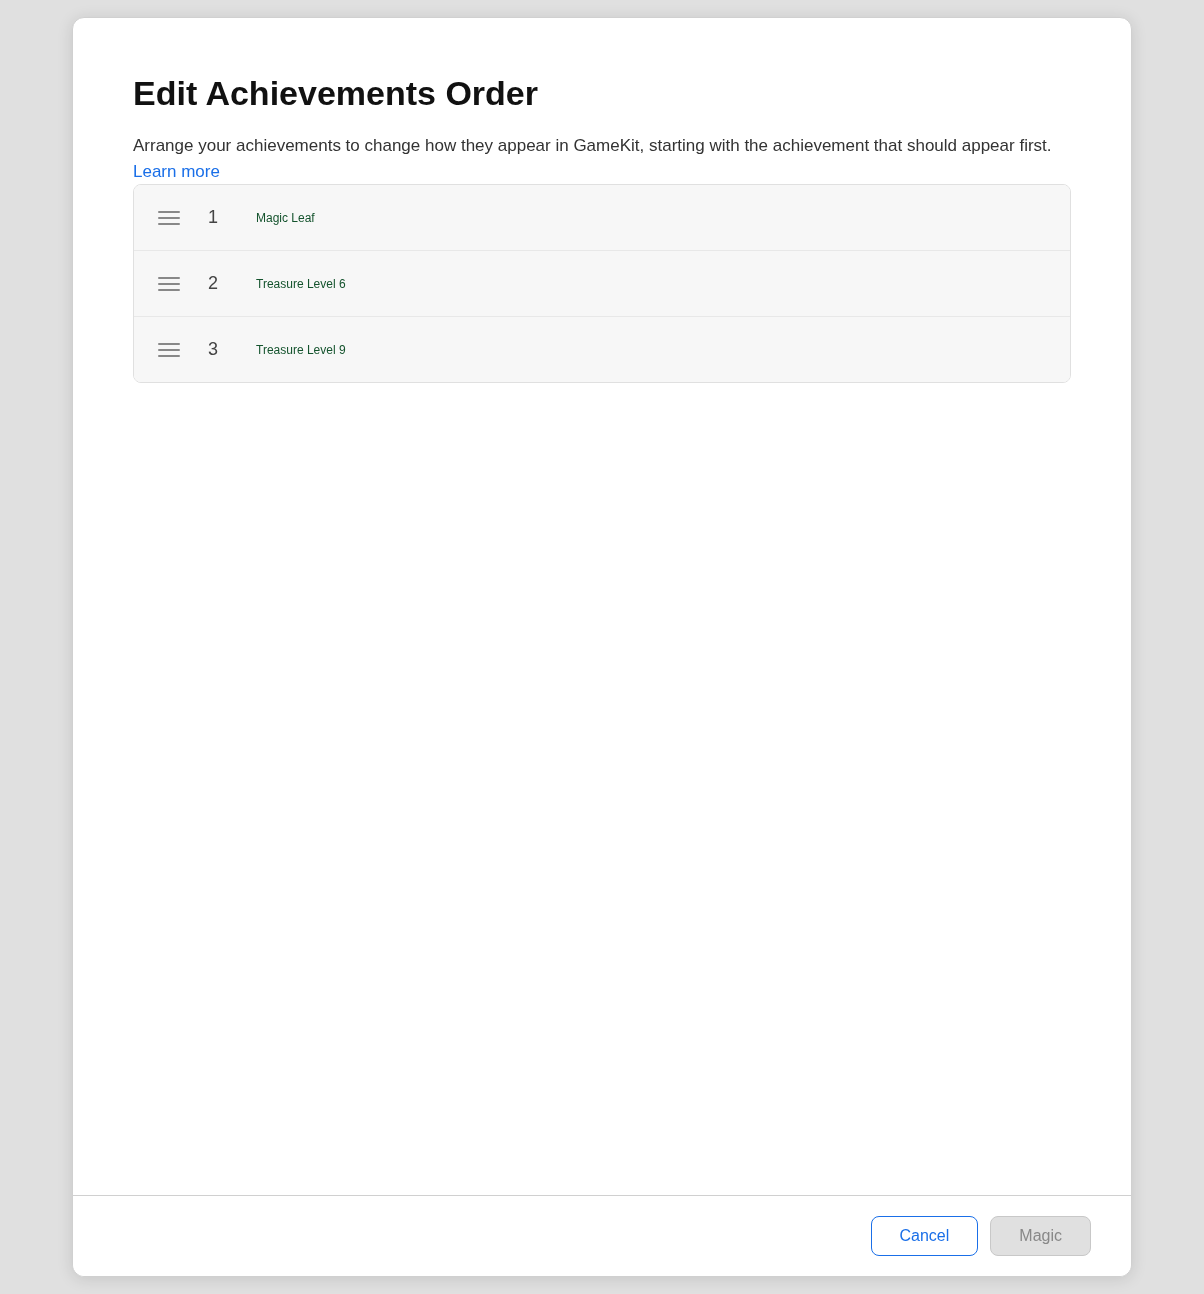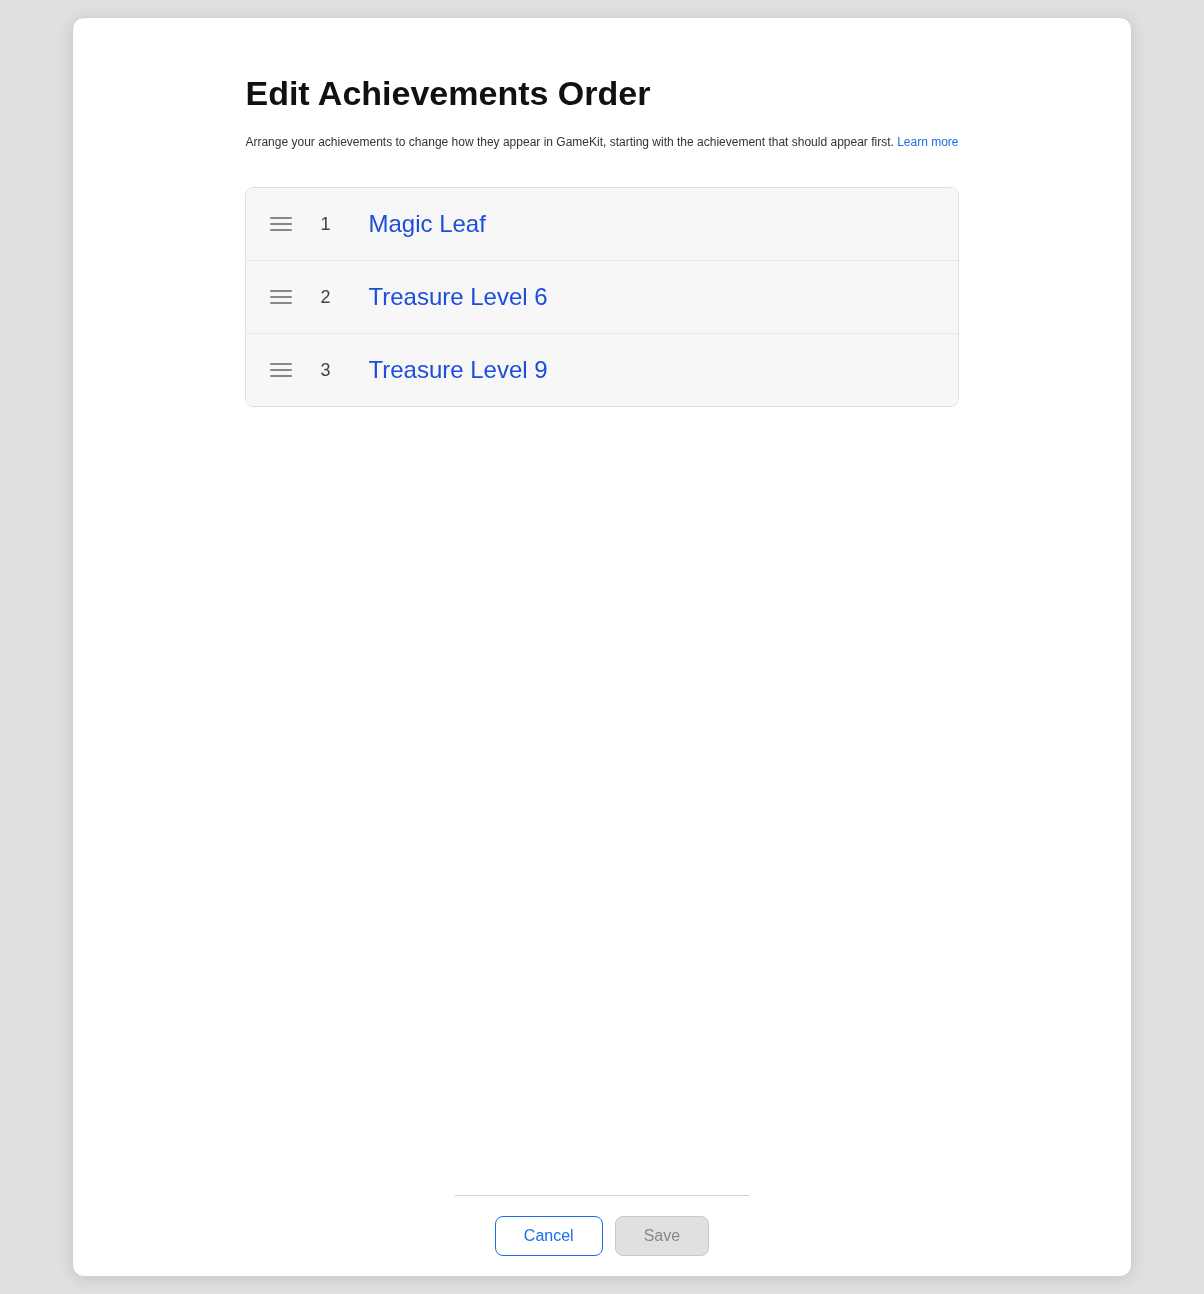--- a/index.html
+++ b/index.html
@@ -20,40 +20,38 @@
     .modal {
       background: #ffffff;
       border-radius: 12px;
       border: 1px solid #d0d0d0;
       width: 1060px;
       min-height: 1260px;
       display: flex;
       flex-direction: column;
       position: relative;
       box-shadow: 0 2px 16px rgba(0,0,0,0.12);
-      align-items: center;
     }
 
     .modal-body {
       flex: 1;
       padding: 56px 60px 40px 60px;
     }
 
     .modal-title {
       font-size: 34px;
       font-weight: 700;
       color: #111111;
       margin-bottom: 20px;
     }
 
     .modal-description {
-      font-size: 12px;
+      font-size: 17px;
       color: #333333;
       line-height: 1.5;
-      margin-bottom: 36px;
     }
 
     .modal-description a {
       color: #1a6fe8;
       text-decoration: none;
     }
 
     .achievements-list {
       border: 1px solid #e0e0e0;
       border-radius: 8px;
@@ -92,22 +90,22 @@
 
     .achievement-number {
       font-size: 18px;
       color: #444444;
       width: 28px;
       margin-right: 20px;
       font-weight: 400;
     }
 
     .achievement-name {
-      font-size: 24px;
-      color: #1d4ed8;
+      font-size: 12px;
+      color: #14532d;
       font-weight: 400;
     }
 
     .modal-footer {
       border-top: 1px solid #d0d0d0;
       padding: 20px 40px;
       display: flex;
       justify-content: flex-end;
       align-items: center;
       gap: 12px;
@@ -178,15 +176,15 @@
           <span></span>
         </div>
         <span class="achievement-number">3</span>
         <span class="achievement-name">Treasure Level 9</span>
       </div>
     </div>
   </div>
 
   <div class="modal-footer">
     <button class="btn-cancel">Cancel</button>
-    <button class="btn-save" disabled="">Save</button>
+    <button class="btn-save" disabled="">Magic</button>
   </div>
 </div>
 
 </body></html>

